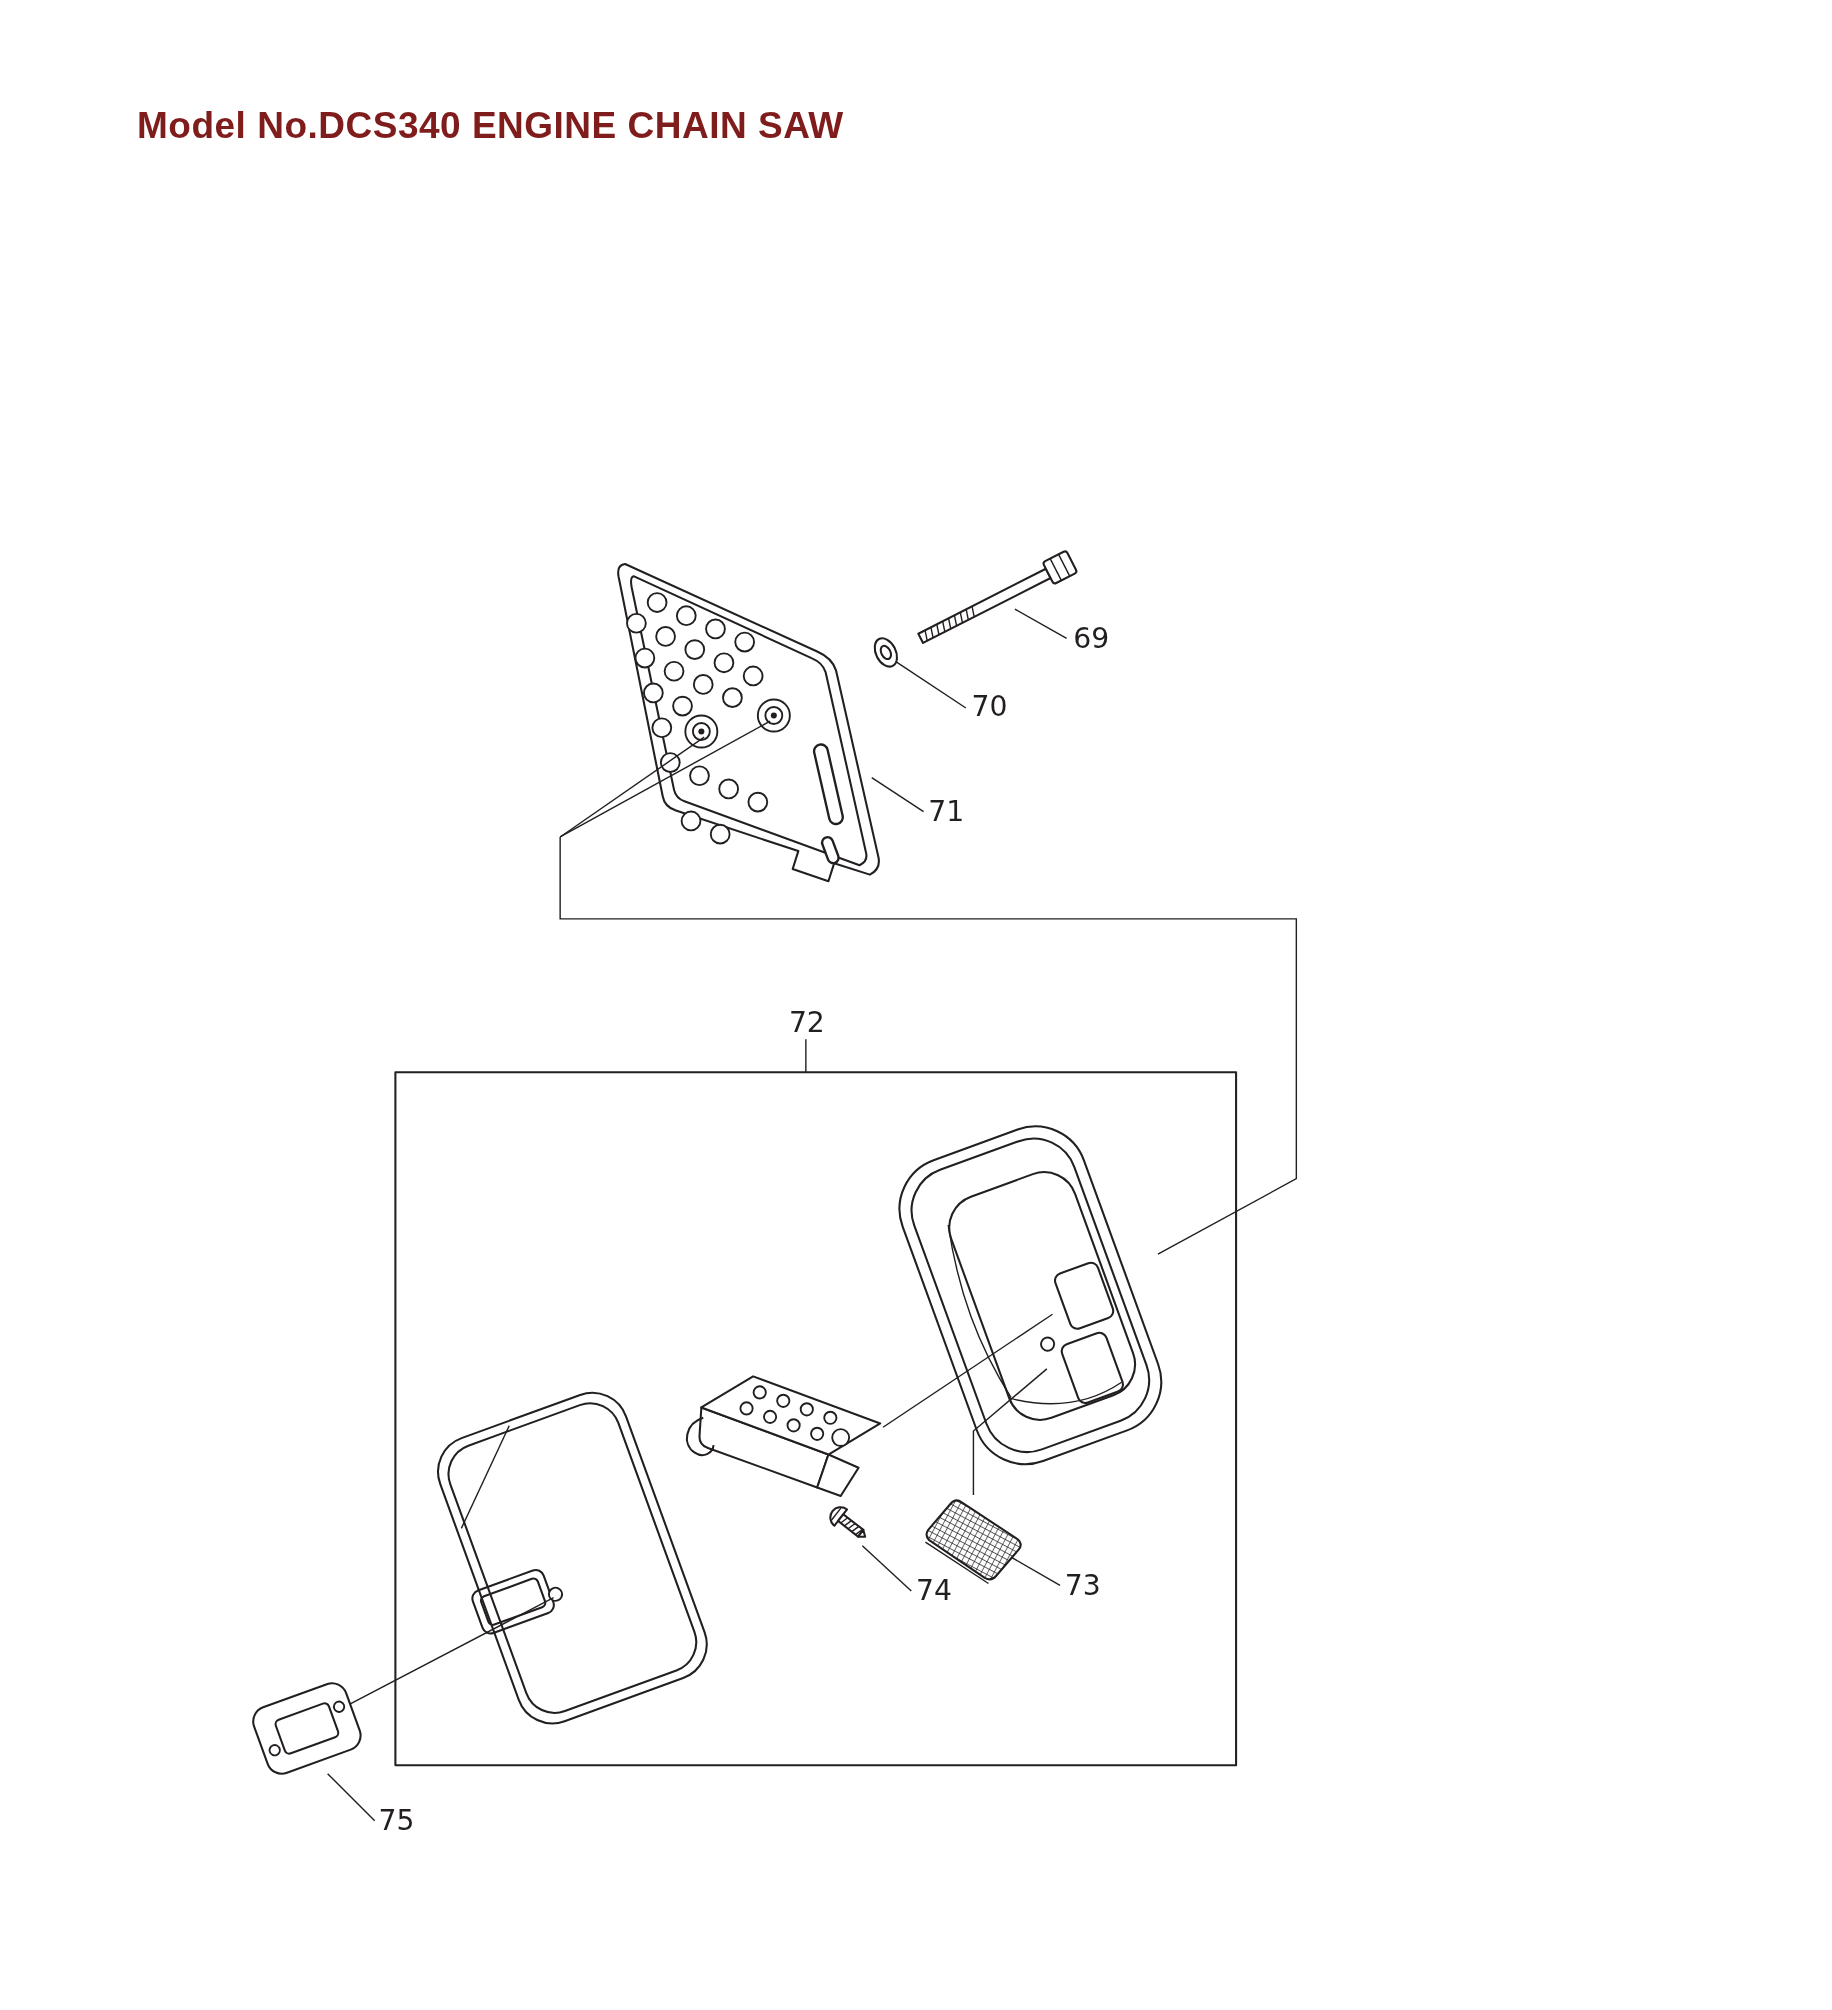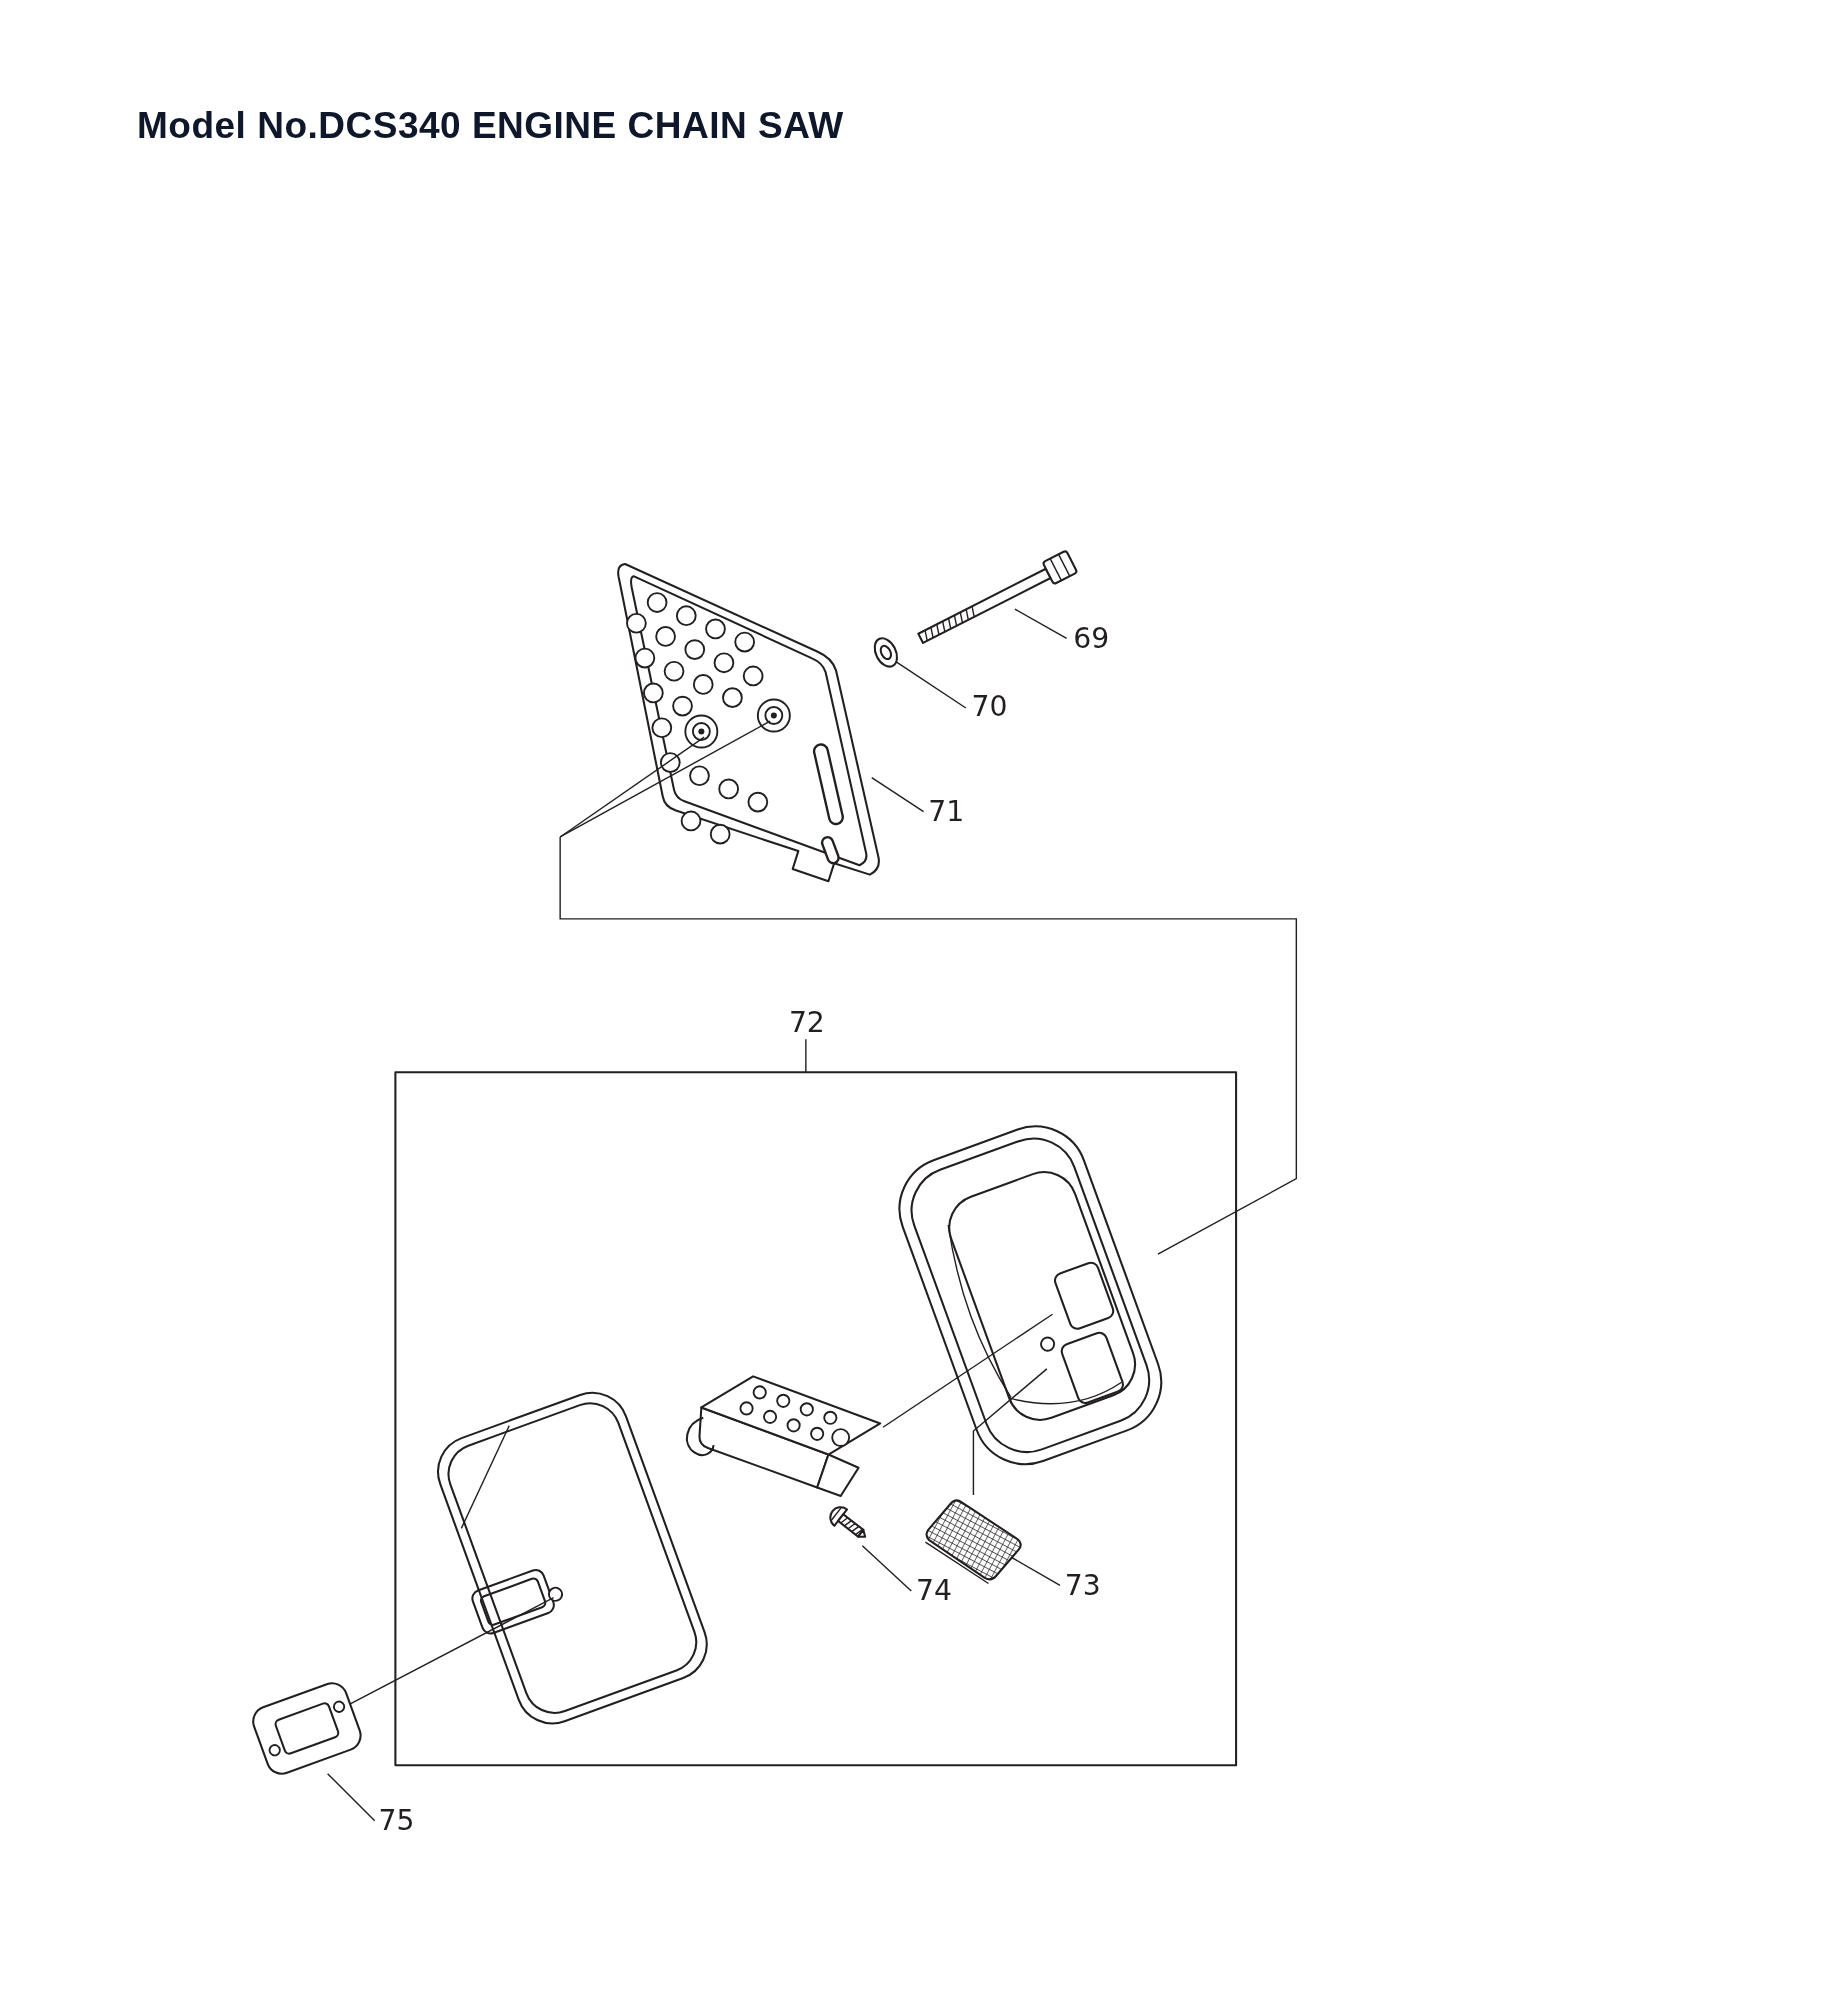--- a/index.html
+++ b/index.html
@@ -8,21 +8,21 @@
     background:#ffffff;
     font-family:"Liberation Sans", sans-serif;
     position:relative;
     overflow:hidden;
   }
   .page-title{
     position:absolute;
     left:137px;top:105px;
     font-size:37px;
     font-weight:600;
-    color:#0f172a;
+    color:#7f1d1d;
     letter-spacing:0.5px;
     white-space:nowrap;
   }
   svg{display:block;position:absolute;left:0;top:0;}
   .ol{fill:#ffffff;stroke:#231f20;stroke-width:2.2;stroke-linejoin:round;}
   .oln{fill:none;stroke:#231f20;stroke-width:2.2;stroke-linejoin:round;}
   .thin{fill:none;stroke:#231f20;stroke-width:1.5;}
   .hole{fill:#ffffff;stroke:#231f20;stroke-width:2;}
   .callout{font-family:"DejaVu Sans", sans-serif;font-size:30px;fill:#231f20;}
 </style>

